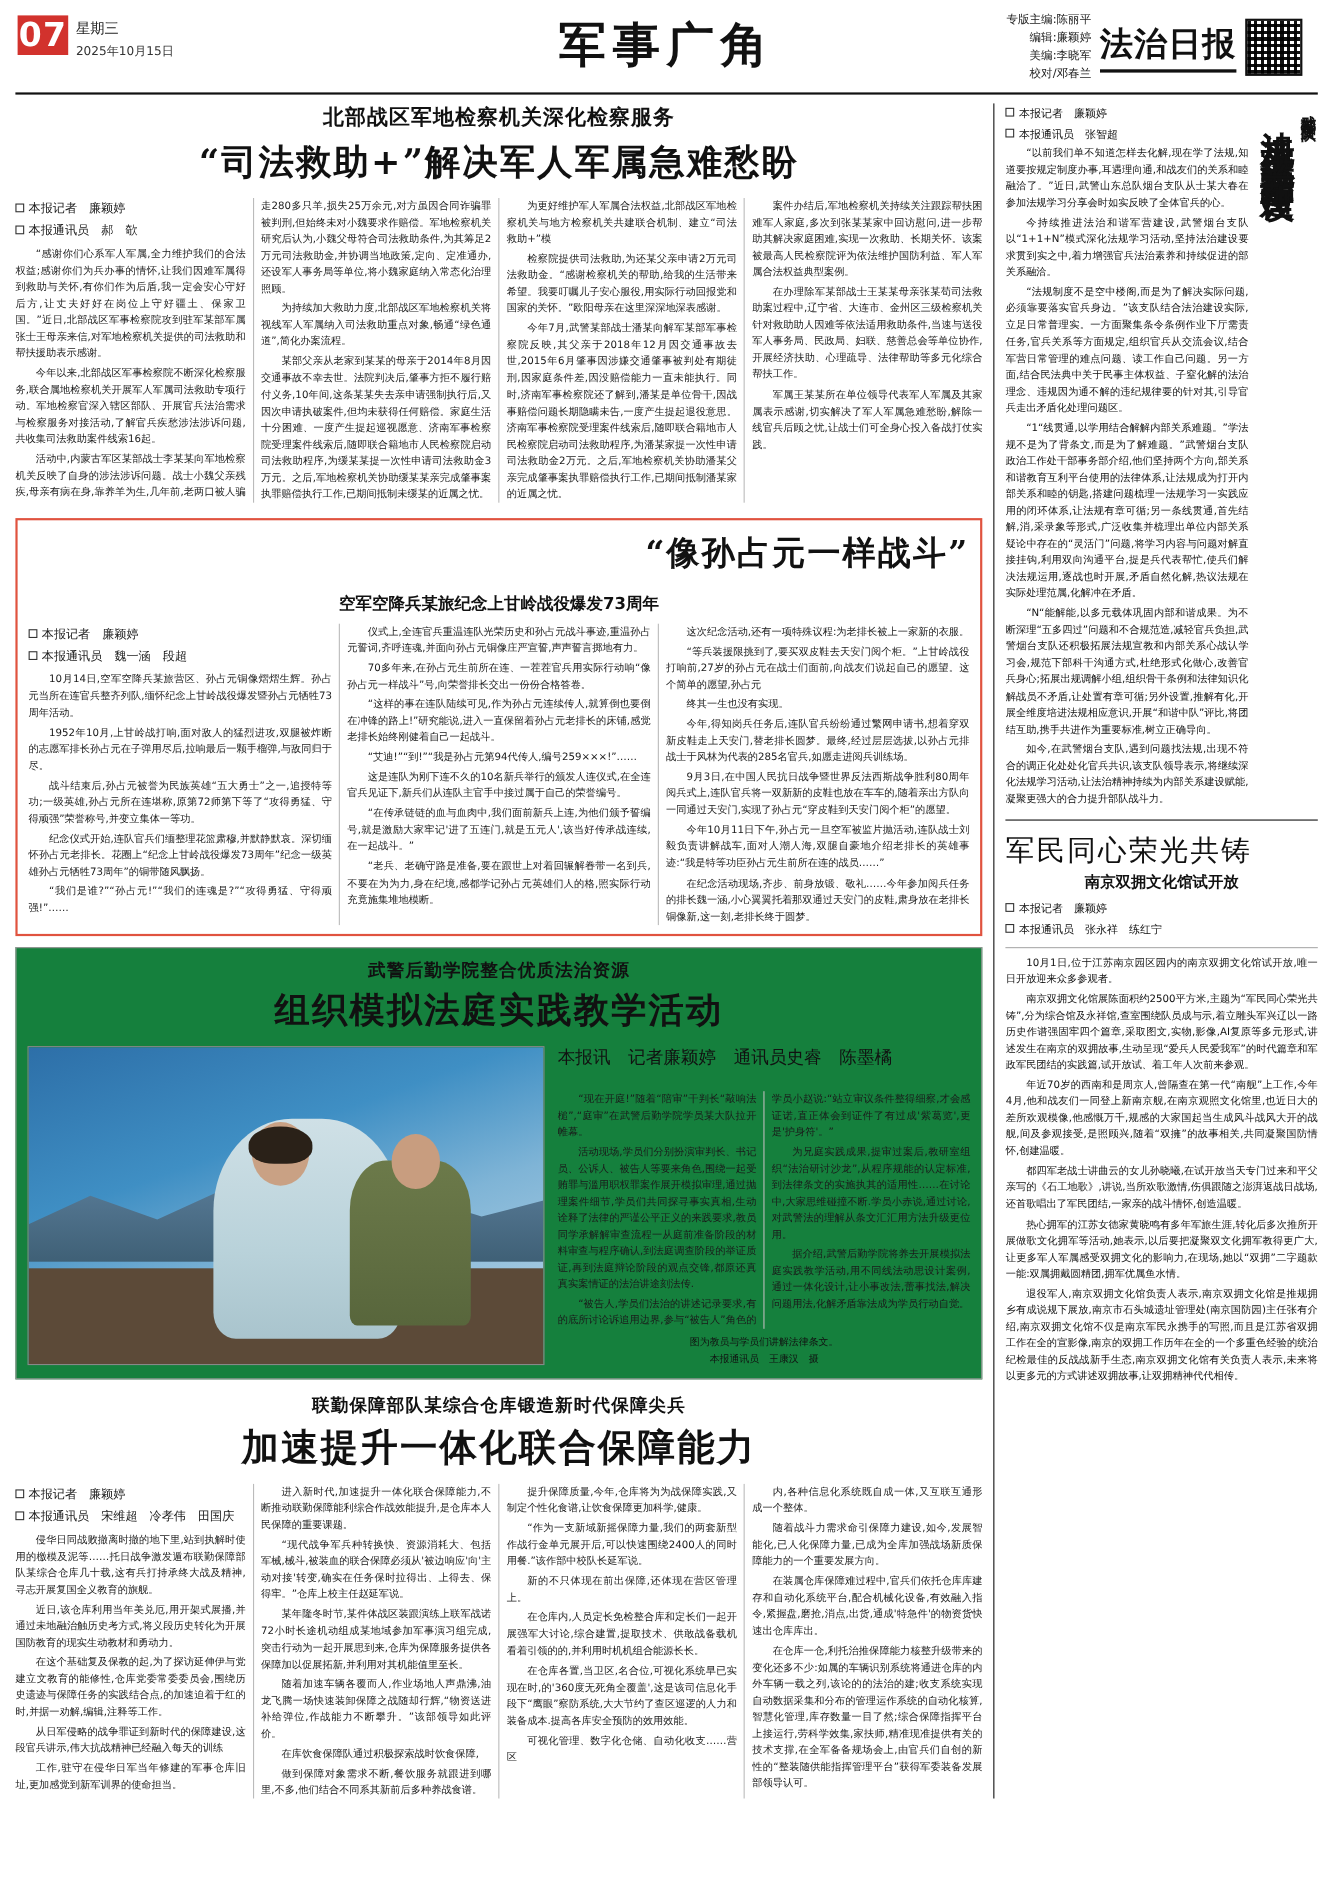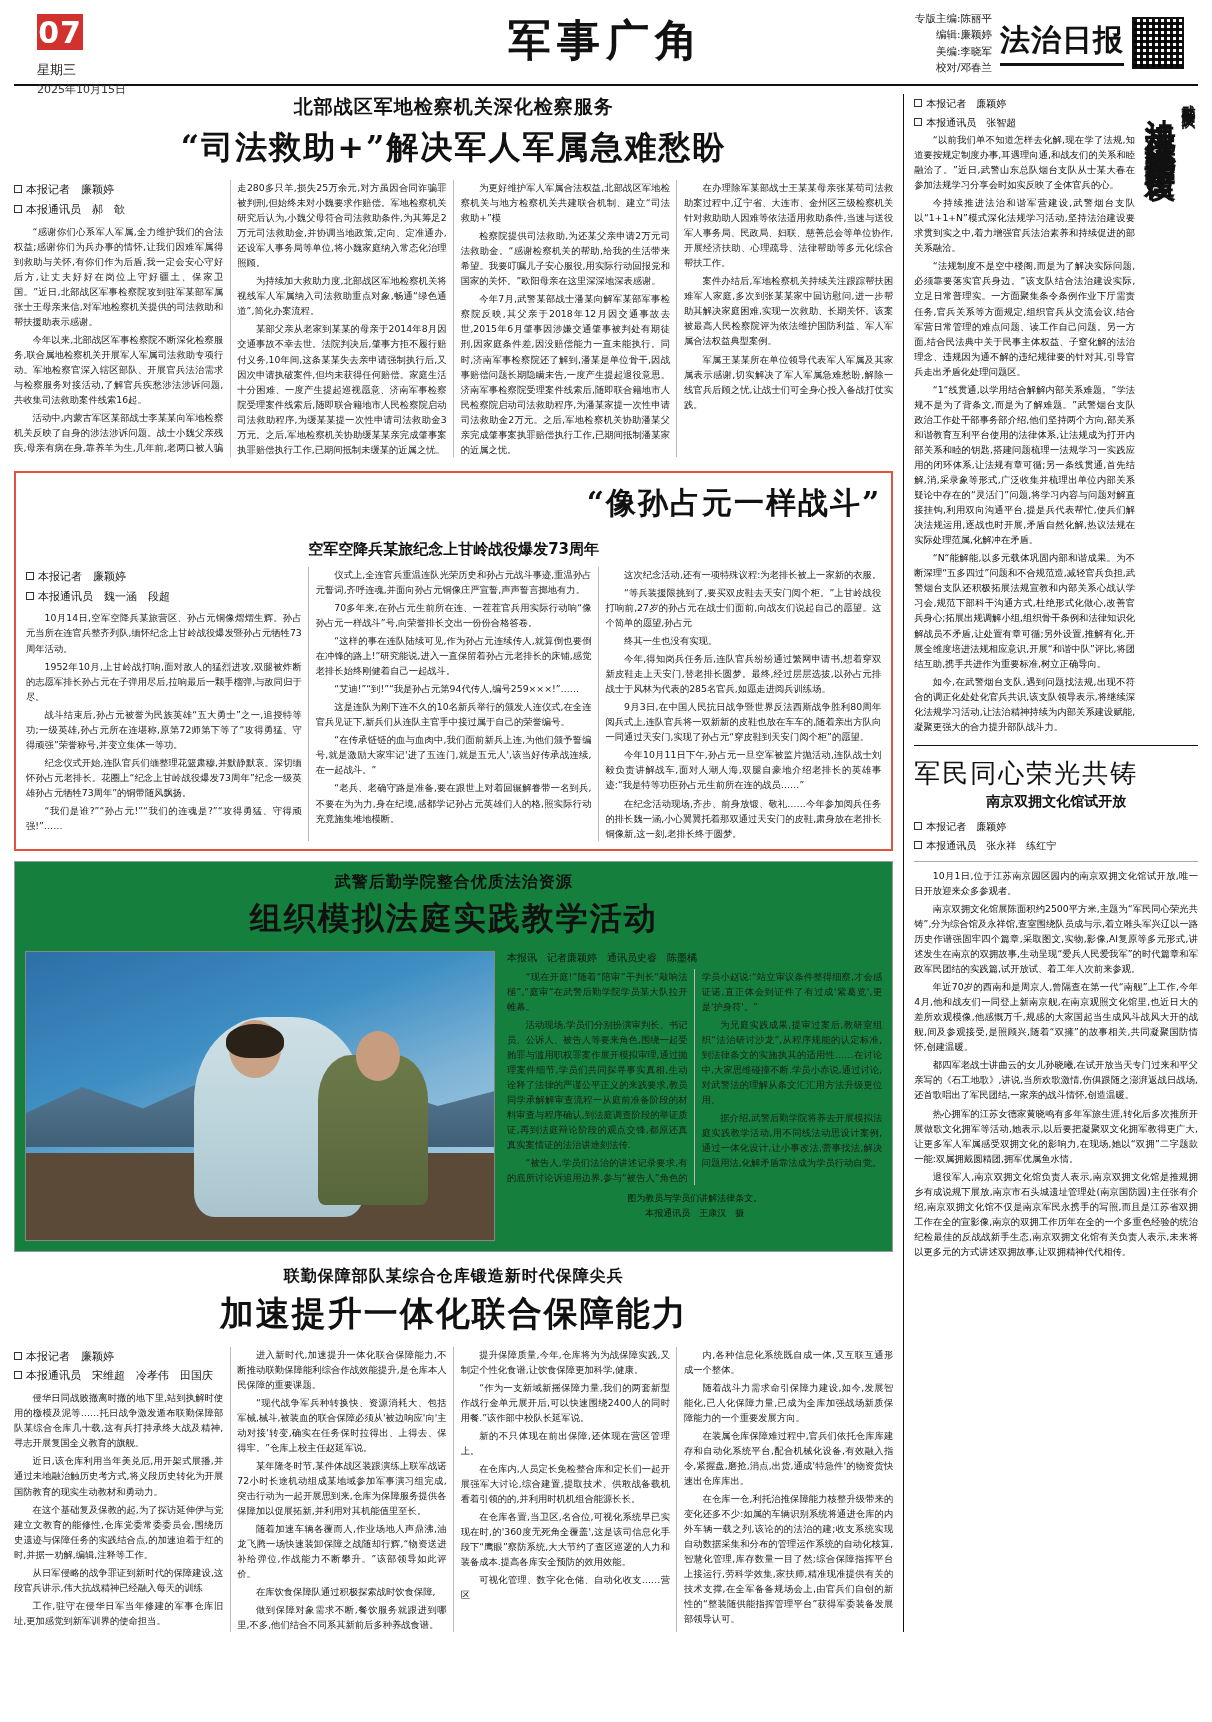--- a/index.html
+++ b/index.html
@@ -9,21 +9,21 @@
     background:#ffffff;
     font-family:"DejaVu Sans","Liberation Sans",sans-serif;
     color:#111;
     position:relative;
     overflow:hidden;
   }
   .page { width:1212px; height:1722px; position:relative; padding:0 14px; }
 
   
   .masthead { height:86px; position:relative; border-bottom:2px solid #111; }
-  .mh-left { position:absolute; left:23px; top:14px; display:flex; align-items:flex-start; gap:7px;flex-direction:column; }
+  .mh-left { position:absolute; left:2px; top:14px; display:flex; align-items:flex-start; gap:7px; }
   .pagenum {
     background:#d2322d; color:#fff; font-weight:bold; font-size:30px;
     width:46px; height:36px; display:flex; align-items:center; justify-content:center;
     font-family:"DejaVu Sans",sans-serif; letter-spacing:1px;
   }
   .mh-dates { font-size:13px; line-height:1.7; color:#222; padding-top:2px; }
   .mh-dates .d2 { font-size:11px; color:#333; }
   .mh-title {
     position:absolute; left:0; right:0; top:12px; text-align:center;
     font-size:43px; font-weight:bold; letter-spacing:6px;
@@ -84,21 +84,21 @@
   .photo .person {
     position:absolute; left:36%; bottom:8%; width:170px; height:200px;
     background:linear-gradient(180deg,#cfe0e6 0%,#b9d2da 60%,#a9c4cd 100%);
     border-radius:42% 42% 12% 12%;
   }
   .photo .head { position:absolute; left:49%; bottom:56%; width:52px; height:58px; background:#c9a184; border-radius:50%; transform:translateX(-50%); }
   .photo .hair { position:absolute; left:49%; bottom:63%; width:58px; height:34px; background:#2a2118; border-radius:50% 50% 40% 40%; transform:translateX(-50%); }
   .photo .soldier { position:absolute; right:14%; bottom:12%; width:110px; height:150px; background:linear-gradient(180deg,#6c7a4a,#58663c); border-radius:30% 30% 6% 6%; }
   .photo .soldier-head { position:absolute; right:20%; bottom:55%; width:44px; height:50px; background:#c89d7f; border-radius:50%; }
   .s3-text { flex:1; }
-  .s3-byline { font-size:10px; margin-bottom:4px; }
+  .s3-byline { font-size:16px; margin-bottom:20px; }
   .caption { font-size:9px; line-height:1.6; text-align:center; margin-top:6px; }
 
   
   .story4 { padding-top:4px; }
   .s4-sub { text-align:center; font-size:16px; font-weight:bold; letter-spacing:1px; }
   .s4-main { text-align:center; font-size:34px; font-weight:bold; letter-spacing:2px;
     font-family:"DejaVu Serif","Liberation Serif",serif; margin:4px 0 10px; }
 
   
   .rc-top { display:flex; gap:8px; }
@@ -160,22 +160,22 @@
             <div><span class="box"></span><span>本报通讯员　郝　欹</span></div>
           </div>
           <p>“感谢你们心系军人军属,全力维护我们的合法权益;感谢你们为兵办事的情怀,让我们因难军属得到救助与关怀,有你们作为后盾,我一定会安心守好后方,让丈夫好好在岗位上守好疆土、保家卫国。”近日,北部战区军事检察院攻到驻军某部军属张士王母亲来信,对军地检察机关提供的司法救助和帮扶援助表示感谢。</p>
           <p>今年以来,北部战区军事检察院不断深化检察服务,联合属地检察机关开展军人军属司法救助专项行动。军地检察官深入辖区部队、开展官兵法治需求与检察服务对接活动,了解官兵疾愁涉法涉诉问题,共收集司法救助案件线索16起。</p>
           <p>活动中,内蒙古军区某部战士李某某向军地检察机关反映了自身的涉法涉诉问题。战士小魏父亲残疾,母亲有病在身,靠养羊为生,几年前,老两口被人骗走280多只羊,损失25万余元,对方虽因合同诈骗罪被判刑,但始终未对小魏要求作赔偿。军地检察机关研究后认为,小魏父母符合司法救助条件,为其筹足2万元司法救助金,并协调当地政策,定向、定准通办,还设军人事务局等单位,将小魏家庭纳入常态化治理照顾。</p>
           <p>为持续加大救助力度,北部战区军地检察机关将视线军人军属纳入司法救助重点对象,畅通“绿色通道”,简化办案流程。</p>
           <p>某部父亲从老家到某某的母亲于2014年8月因交通事故不幸去世。法院判决后,肇事方拒不履行赔付义务,10年间,这条某某失去亲申请强制执行后,又因次申请执破案件,但均未获得任何赔偿。家庭生活十分困难、一度产生提起巡视愿意、济南军事检察院受理案件线索后,随即联合籍地市人民检察院启动司法救助程序,为缓某某提一次性申请司法救助金3万元。之后,军地检察机关协助缓某某亲完成肇事案执罪赔偿执行工作,已期间抵制未缓某的近属之忧。</p>
           <p>为更好维护军人军属合法权益,北部战区军地检察机关与地方检察机关共建联合机制、建立“司法救助+”模</p>
           <p>检察院提供司法救助,为还某父亲申请2万元司法救助金。“感谢检察机关的帮助,给我的生活带来希望。我要叮嘱儿子安心服役,用实际行动回报党和国家的关怀。”欧阳母亲在这里深深地深表感谢。</p>
           <p>今年7月,武警某部战士潘某向解军某部军事检察院反映,其父亲于2018年12月因交通事故去世,2015年6月肇事因涉嫌交通肇事被判处有期徒刑,因家庭条件差,因没赔偿能力一直未能执行。同时,济南军事检察院还了解到,潘某是单位骨干,因战事赔偿问题长期隐瞒未告,一度产生提起退役意思。济南军事检察院受理案件线索后,随即联合籍地市人民检察院启动司法救助程序,为潘某家提一次性申请司法救助金2万元。之后,军地检察机关协助潘某父亲完成肇事案执罪赔偿执行工作,已期间抵制潘某家的近属之忧。</p>
+          <p>案件办结后,军地检察机关持续关注跟踪帮扶困难军人家庭,多次到张某某家中回访慰问,进一步帮助其解决家庭困难,实现一次救助、长期关怀。该案被最高人民检察院评为依法维护国防利益、军人军属合法权益典型案例。</p>
           <p>在办理除军某部战士王某某母亲张某苟司法救助案过程中,辽宁省、大连市、金州区三级检察机关针对救助助人因难等依法适用救助条件,当速与送役军人事务局、民政局、妇联、慈善总会等单位协作,开展经济扶助、心理疏导、法律帮助等多元化综合帮扶工作。</p>
-          <p>案件办结后,军地检察机关持续关注跟踪帮扶困难军人家庭,多次到张某某家中回访慰问,进一步帮助其解决家庭困难,实现一次救助、长期关怀。该案被最高人民检察院评为依法维护国防利益、军人军属合法权益典型案例。</p>
           <p>军属王某某所在单位领导代表军人军属及其家属表示感谢,切实解决了军人军属急难愁盼,解除一线官兵后顾之忧,让战士们可全身心投入备战打仗实践。</p>
         </div>
       </div>
 
       <div class="story2">
         <div class="s2-title">“像孙占元一样战斗”</div>
         <div class="s2-sub">空军空降兵某旅纪念上甘岭战役爆发73周年</div>
         <div class="cols3 bodytext">
           <div class="byline">
             <div><span class="box"></span><span>本报记者　廉颖婷</span></div>

